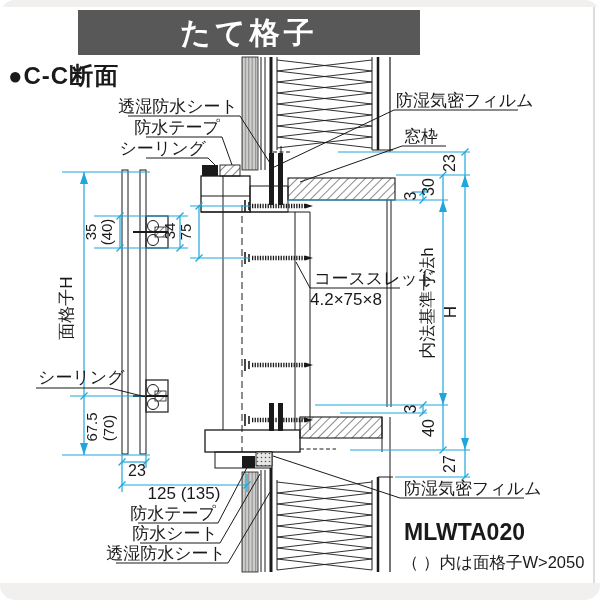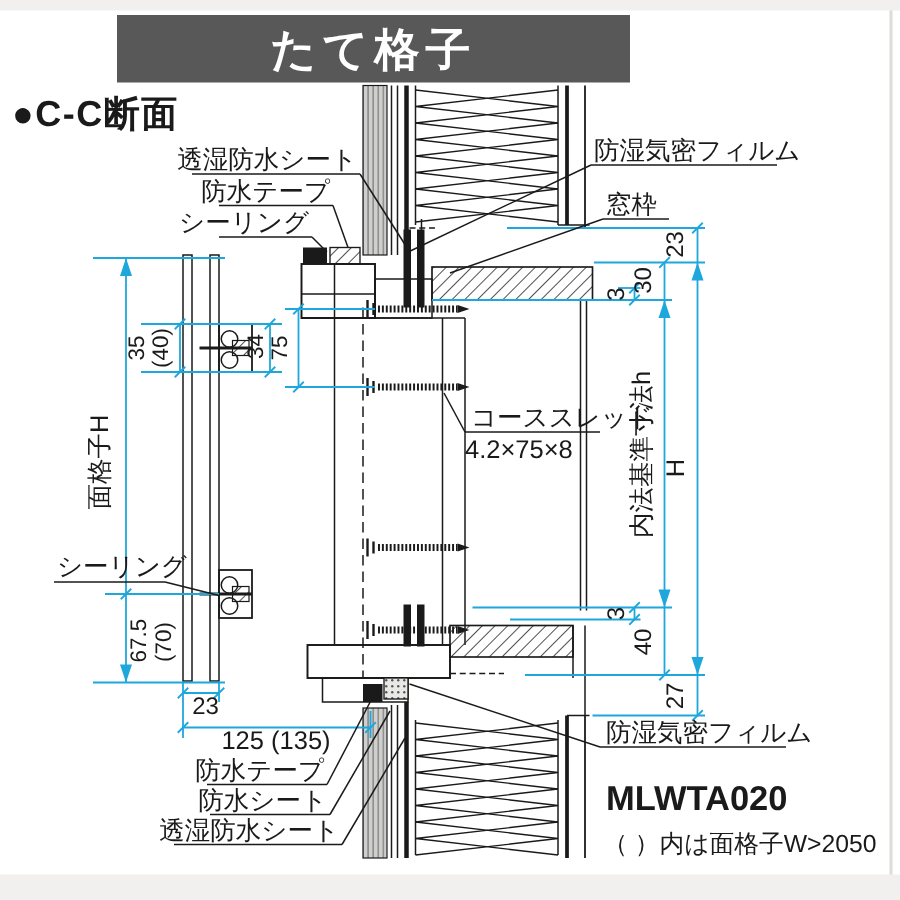--- a/index.html
+++ b/index.html
@@ -1,17 +1,17 @@
 <!DOCTYPE html>
 <html><head>
 <meta charset="utf-8">
 <style>
   html,body{margin:0;padding:0;background:#ffffff;}
   .stage{position:relative;width:600px;height:600px;background:#ffffff;overflow:hidden;
-         font-family:"Liberation Sans", sans-serif;}
+         font-family:"Liberation Sans", sans-serif;border-radius:15px;}
   svg{display:block;}
   text{fill:#1a1a1a;font-family:"Liberation Sans", sans-serif;}
   .t-title{font-size:30px;font-weight:bold;fill:#ffffff;letter-spacing:4px;}
   .t-section{font-size:24px;font-weight:bold;letter-spacing:1px;}
   .t-label{font-size:17px;}
   .t-dim{font-size:16px;}
   .t-dim-s{font-size:15px;}
   .t-code{font-size:23px;font-weight:bold;}
   .t-note{font-size:16.5px;}
   .ink{stroke:#1a1a1a;fill:none;}

